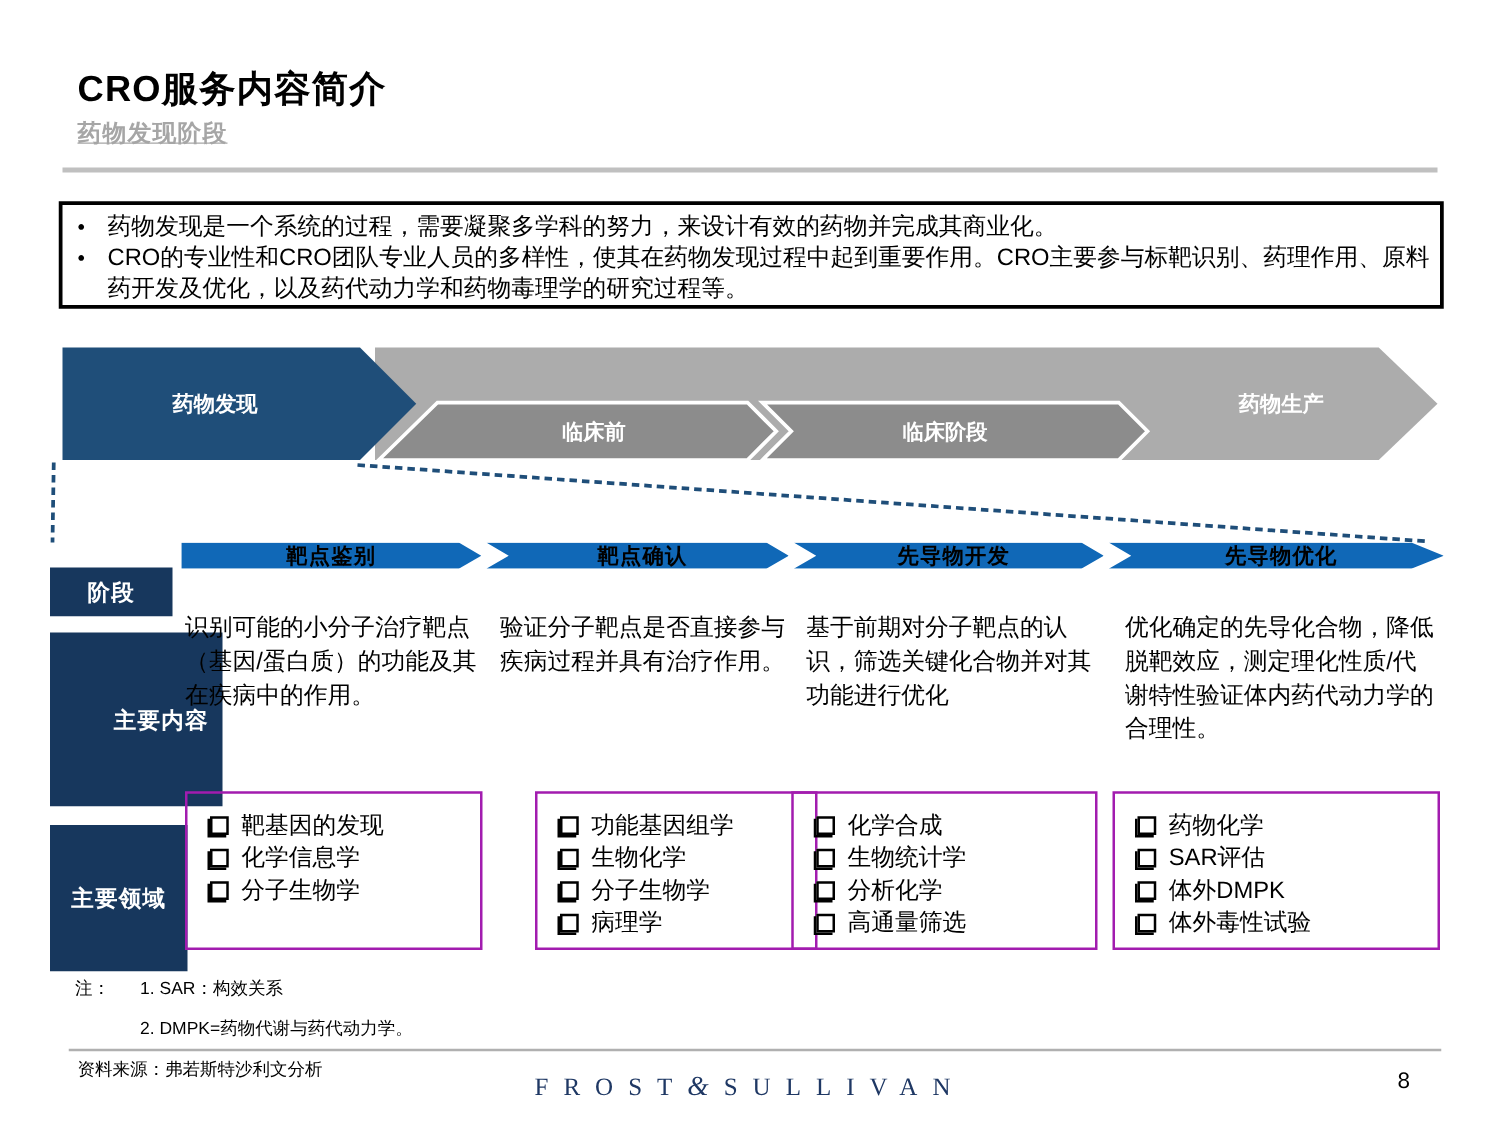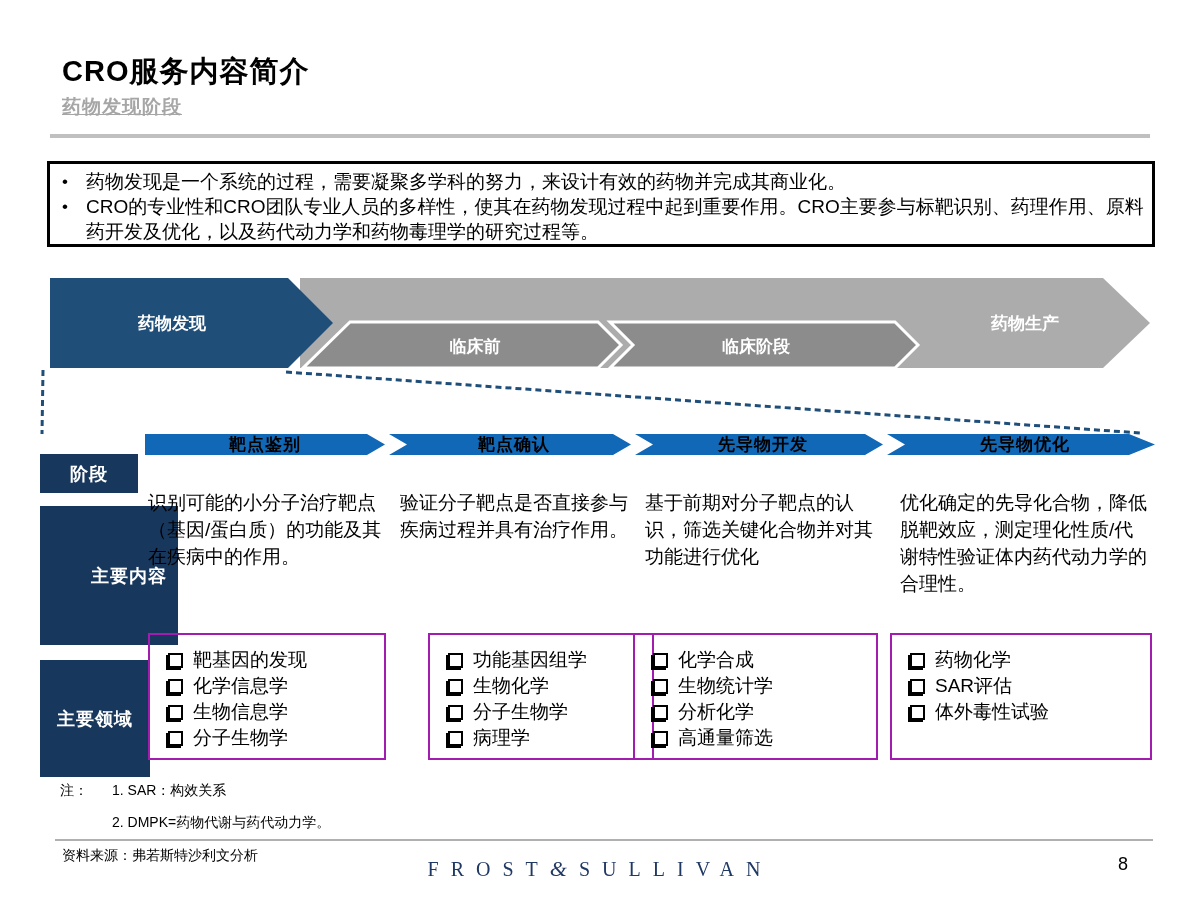--- a/index.html
+++ b/index.html
@@ -104,24 +104,20 @@
     <div class="domain-item">
         <span class="checkbox"></span>
         <span>靶基因的发现</span>
       </div>
     <div class="domain-item">
         <span class="checkbox"></span>
         <span>化学信息学</span>
       </div>
     <div class="domain-item">
         <span class="checkbox"></span>
-        <span>生物信息学</span>
-      </div>
-    <div class="domain-item">
-        <span class="checkbox"></span>
         <span>分子生物学</span>
       </div>
   </div>
 
   <div class="domain-box b2">
     <div class="domain-item">
         <span class="checkbox"></span>
         <span>功能基因组学</span>
       </div>
     <div class="domain-item">
@@ -161,20 +157,24 @@
     <div class="domain-item">
         <span class="checkbox"></span>
         <span>药物化学</span>
       </div>
     <div class="domain-item">
         <span class="checkbox"></span>
         <span>SAR评估</span>
       </div>
     <div class="domain-item">
         <span class="checkbox"></span>
+        <span>体外DMPK</span>
+      </div>
+    <div class="domain-item">
+        <span class="checkbox"></span>
         <span>体外毒性试验</span>
       </div>
   </div>
 
   <div class="note-label">注：</div>
   <div class="note-1">1. SAR：构效关系</div>
   <div class="note-2">2. DMPK=药物代谢与药代动力学。</div>
 
   <div class="footer-rule"></div>
   <div class="source-text">资料来源：弗若斯特沙利文分析</div>

